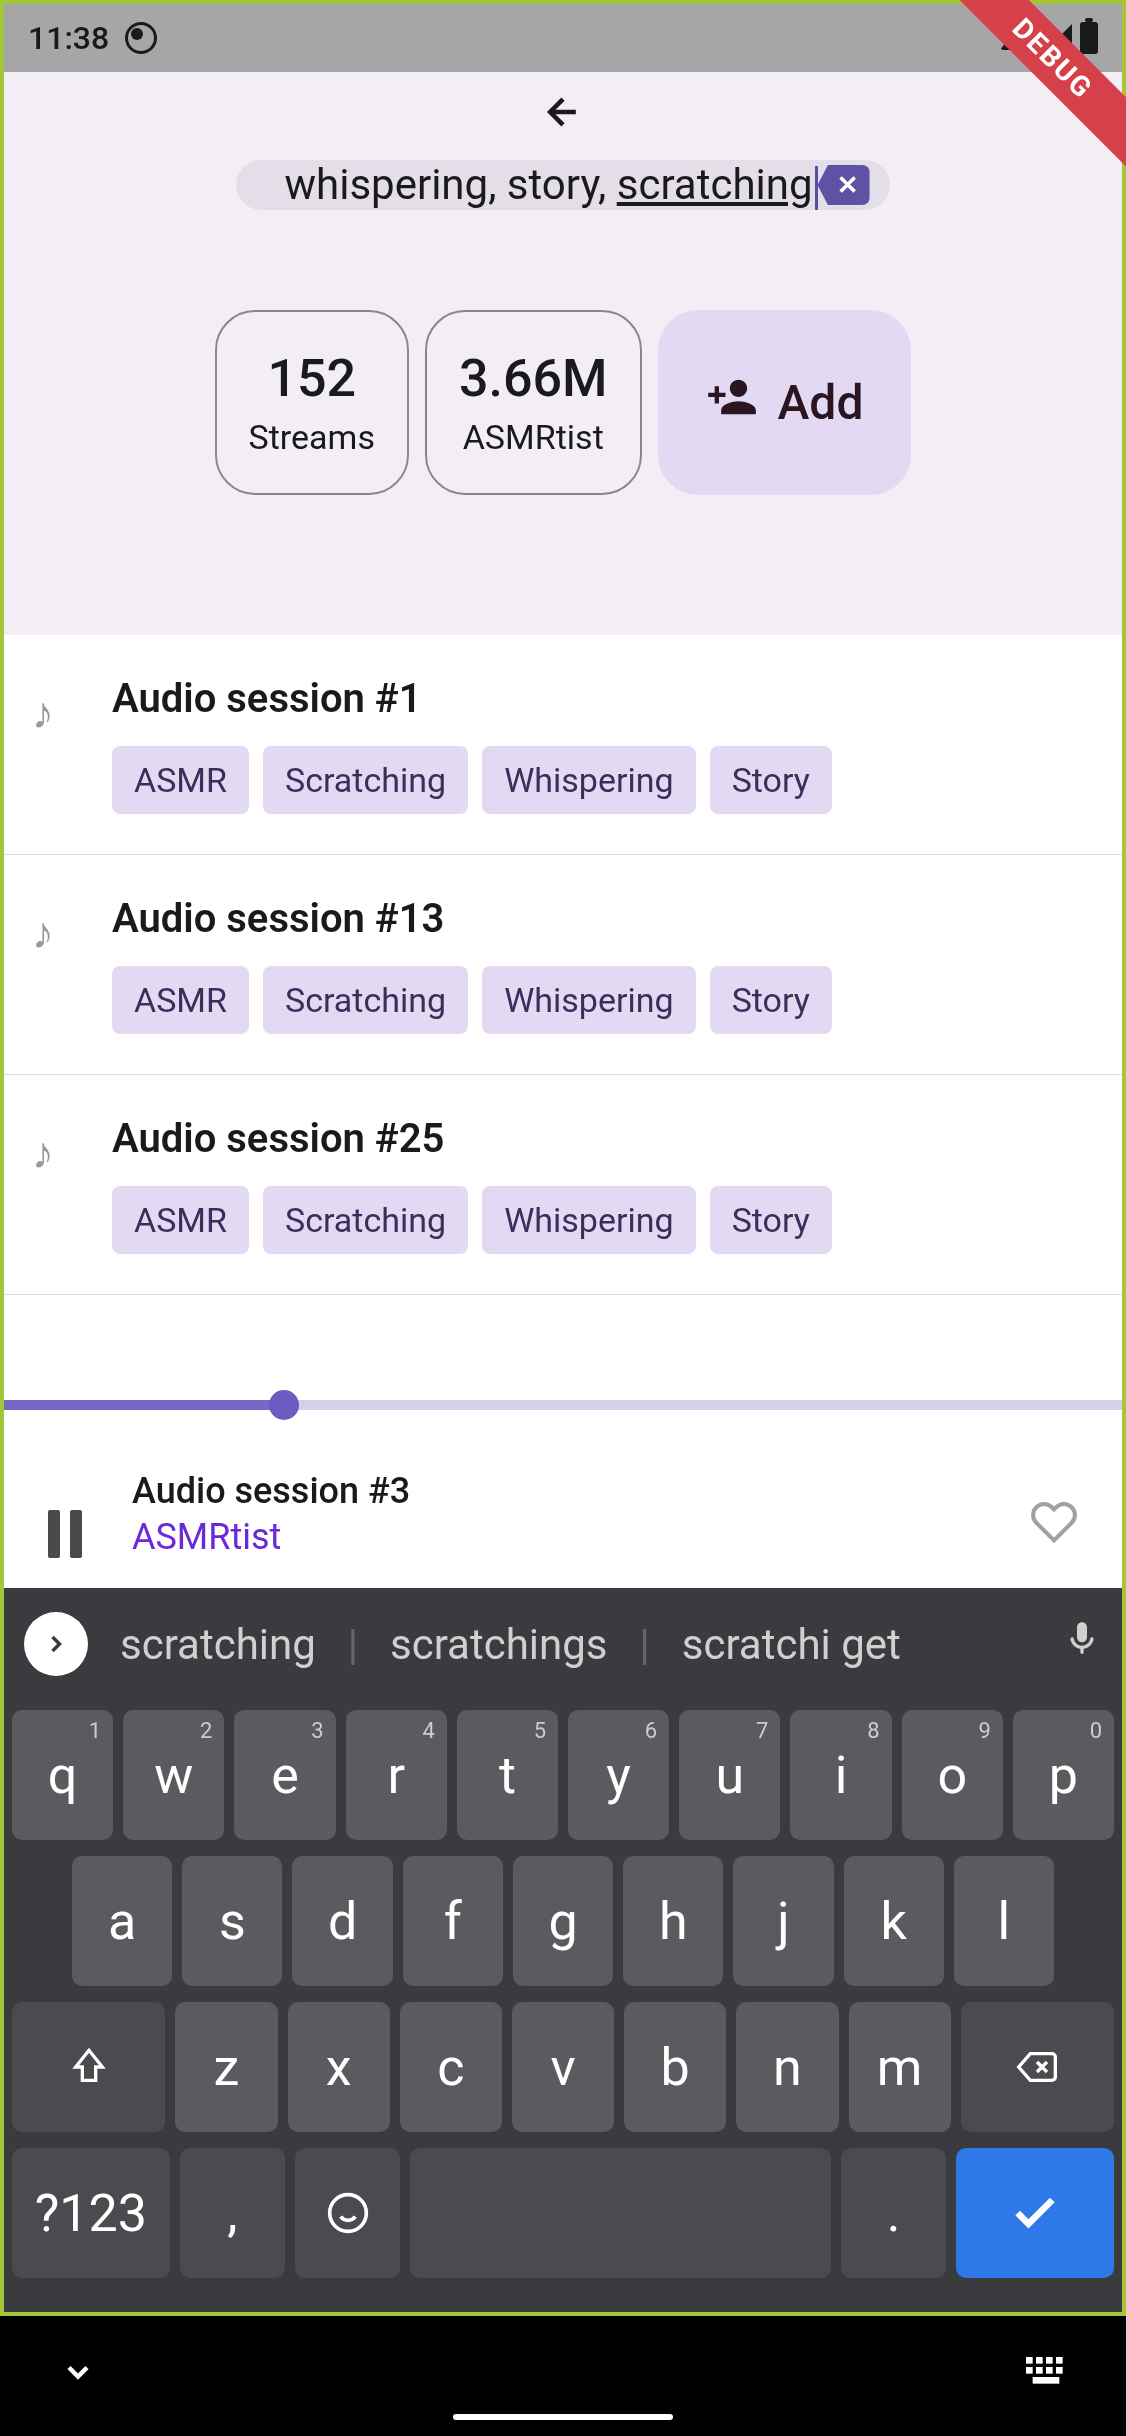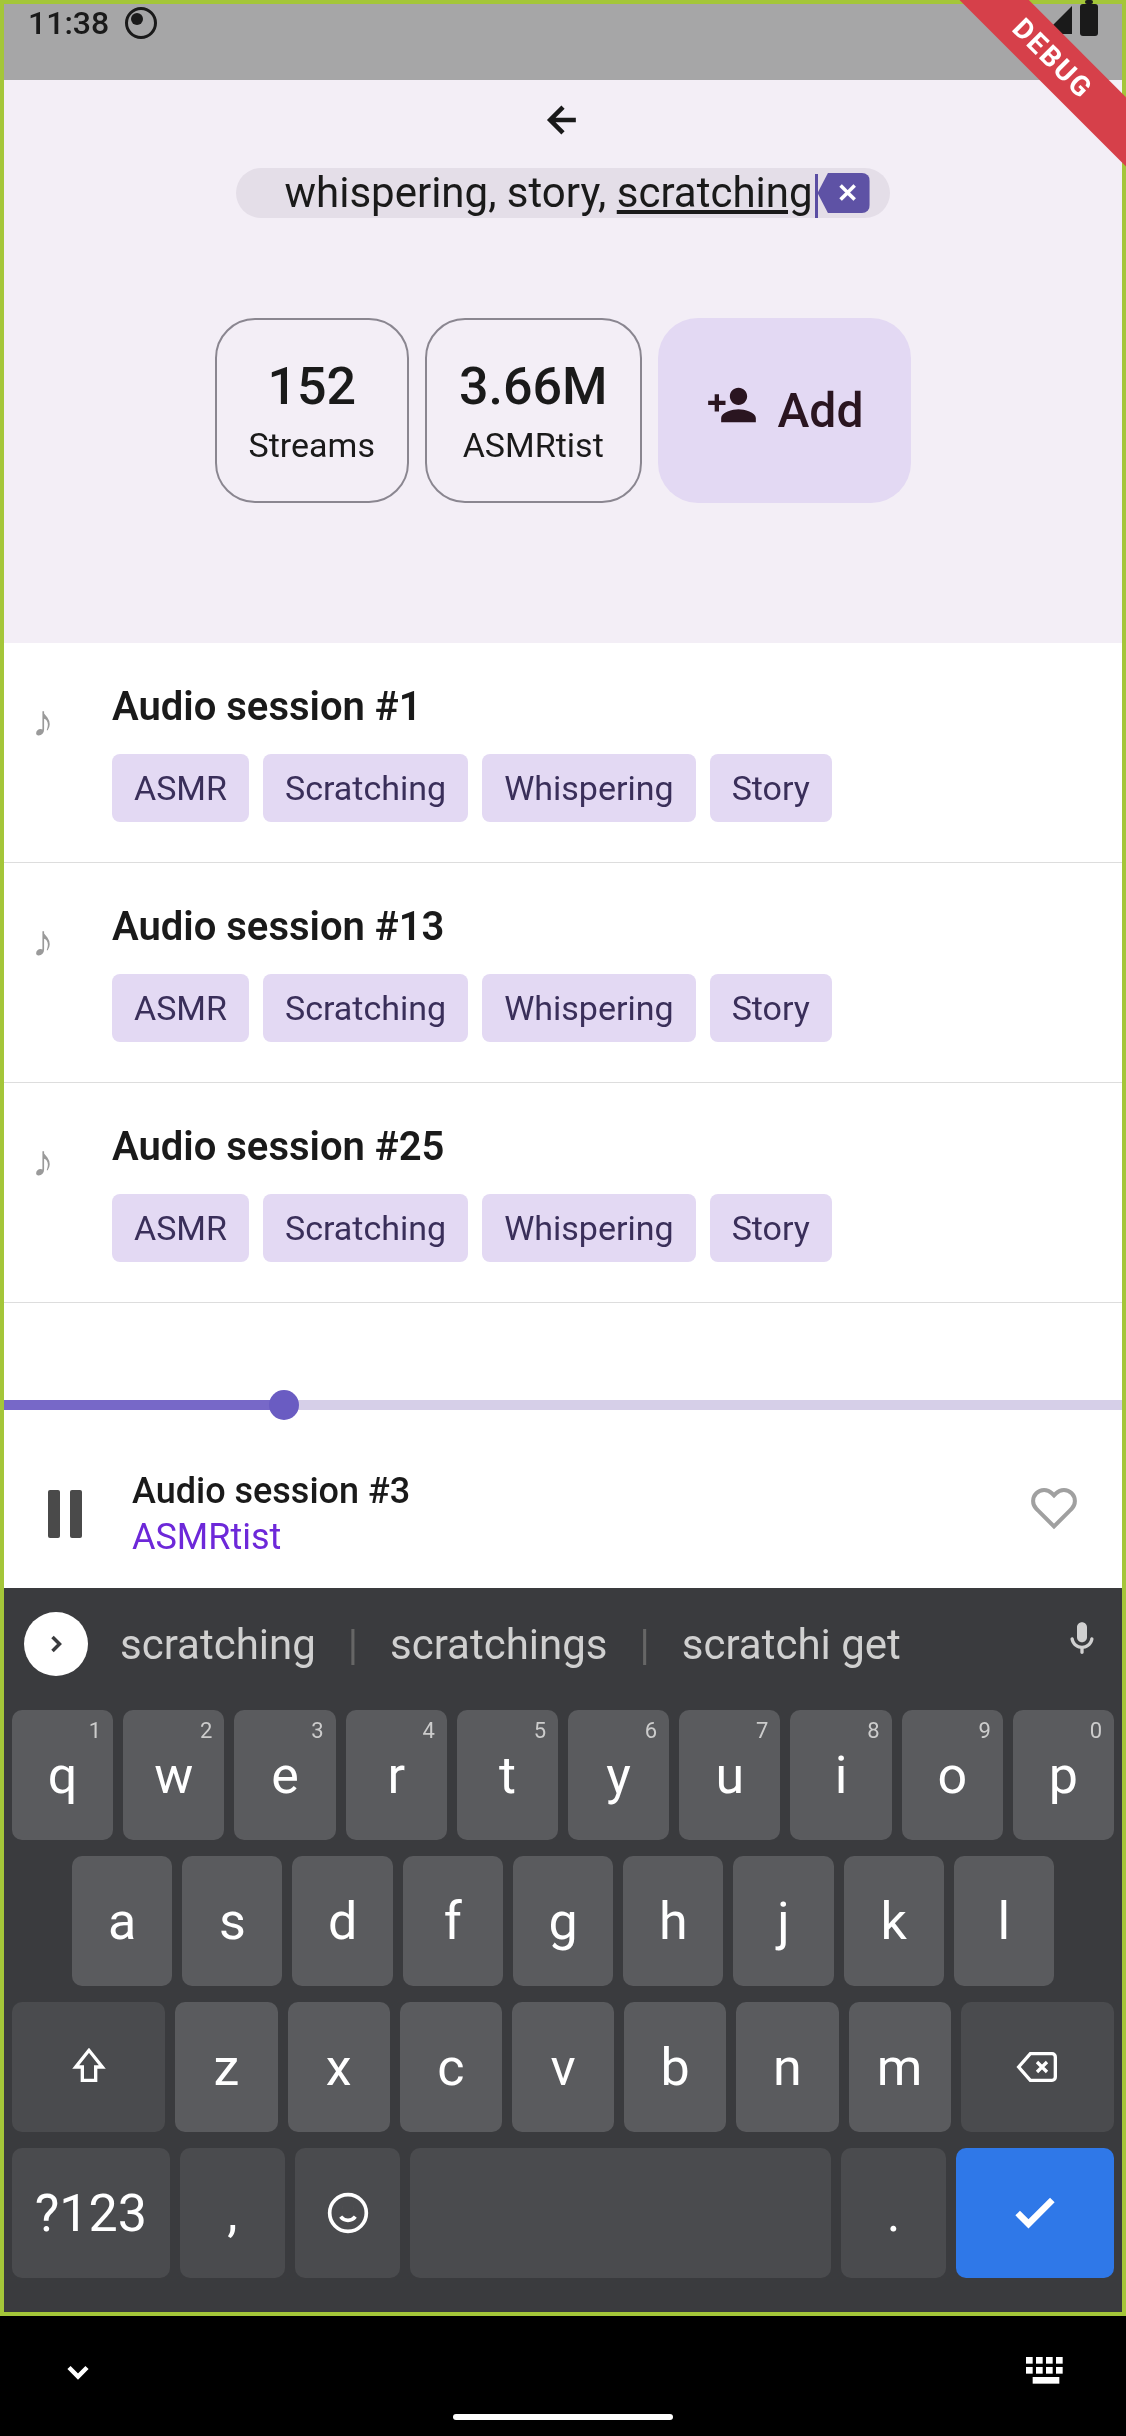--- a/index.html
+++ b/index.html
@@ -1,18 +1,18 @@
 <!DOCTYPE html>
 <html><head>
 <meta charset="utf-8">
 <style>
 * { margin: 0; padding: 0; box-sizing: border-box; font-family: -apple-system, BlinkMacSystemFont, 'Segoe UI', Roboto, sans-serif; }
 body { width: 1126px; height: 2436px; background: #000; display: flex; flex-direction: column; position: relative; overflow: hidden; }
 .app-frame { flex: 1; background: #fff; border: 4px solid #a4c639; display: flex; flex-direction: column; position: relative; }
-.status-bar { height: 76px; background: #a6a6a7; display: flex; align-items: flex-start; justify-content: space-between; padding: 0 24px; }
+.status-bar { height: 68px; background: #a6a6a7; display: flex; align-items: center; justify-content: space-between; padding: 8px 24px; }
 .status-left { display: flex; align-items: center; gap: 16px; }
 .status-time { font-size: 32px; font-weight: 500; color: #1a1a1a; }
 .status-icon-circle { width: 32px; height: 32px; border: 3px solid #1a1a1a; border-radius: 50%; position: relative; }
 .status-icon-circle::after { content: ''; position: absolute; width: 12px; height: 12px; background: #1a1a1a; border-radius: 50%; top: 3px; left: 3px; }
 .status-right { display: flex; align-items: center; gap: 8px; }
 .wifi-icon { width: 0; height: 0; border-left: 18px solid transparent; border-right: 18px solid transparent; border-bottom: 24px solid #1a1a1a; border-radius: 4px; }
 .signal-icon { width: 0; height: 0; border-style: solid; border-width: 0 0 28px 28px; border-color: transparent transparent #1a1a1a transparent; }
 .battery-icon { width: 18px; height: 32px; background: #1a1a1a; border-radius: 3px; position: relative; }
 .battery-icon::before { content: ''; position: absolute; top: -4px; left: 5px; width: 8px; height: 4px; background: #1a1a1a; border-radius: 2px; }
 .debug-banner { position: absolute; top: 30px; right: -80px; background: #d6404a; color: #fff; font-size: 28px; font-weight: 700; padding: 8px 100px; transform: rotate(45deg); z-index: 100; letter-spacing: 2px; }
@@ -35,21 +35,21 @@
 .session-row { border-bottom: 1px solid #ddd; padding: 40px 32px 40px 28px; display: flex; gap: 40px; }
 .note-icon { width: 40px; color: #9a9a9a; font-size: 44px; margin-top: 12px; }
 .session-content { flex: 1; }
 .session-title { font-size: 40px; font-weight: 600; color: #1a1a1a; margin-bottom: 24px; }
 .tag-row { display: flex; gap: 14px; flex-wrap: wrap; }
 .tag { background: #e3d9f3; color: #3a2f5a; font-size: 34px; padding: 14px 22px; border-radius: 8px; }
 .player-bar { background: #fff; position: relative; }
 .progress-track { height: 10px; background: #d6cfe8; position: relative; }
 .progress-fill { height: 100%; background: #7768c8; width: 25%; }
 .progress-thumb { position: absolute; left: 25%; top: 50%; transform: translate(-50%, -50%); width: 30px; height: 30px; background: #6a5cc2; border-radius: 50%; }
-.player-content { display: flex; align-items: center; padding: 30px 44px; gap: 50px; margin-top: 30px; }
+.player-content { display: flex; align-items: flex-end; padding: 30px 44px; gap: 50px; margin-top: 30px; }
 .pause-icon { display: flex; gap: 10px; }
 .pause-icon span { width: 12px; height: 48px; background: #4a4a4a; border-radius: 2px; }
 .player-info { flex: 1; }
 .player-title { font-size: 36px; font-weight: 500; color: #1a1a1a; }
 .player-artist { font-size: 36px; color: #6d28d9; margin-top: 4px; }
 .heart-icon { font-size: 48px; color: #a0a0a0; }
 .keyboard { background: #3a3b3e; }
 .suggest-row { display: flex; align-items: center; padding: 16px 20px; gap: 12px; height: 112px; }
 .suggest-expand { width: 64px; height: 64px; background: #fff; border-radius: 50%; display: flex; align-items: center; justify-content: center; color: #3a3b3e; font-size: 32px; }
 .suggestion { color: #d0d0d0; font-size: 42px; padding: 0 20px; }

